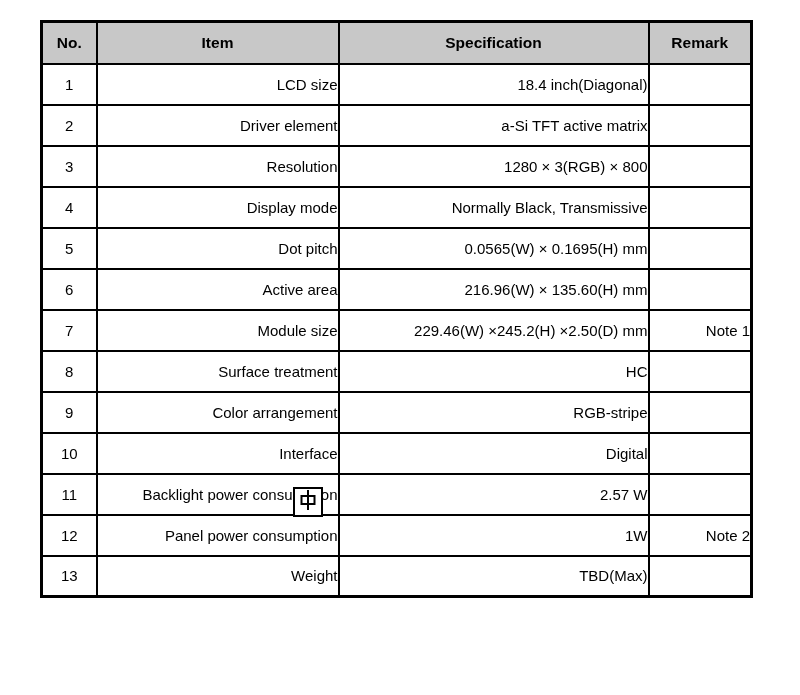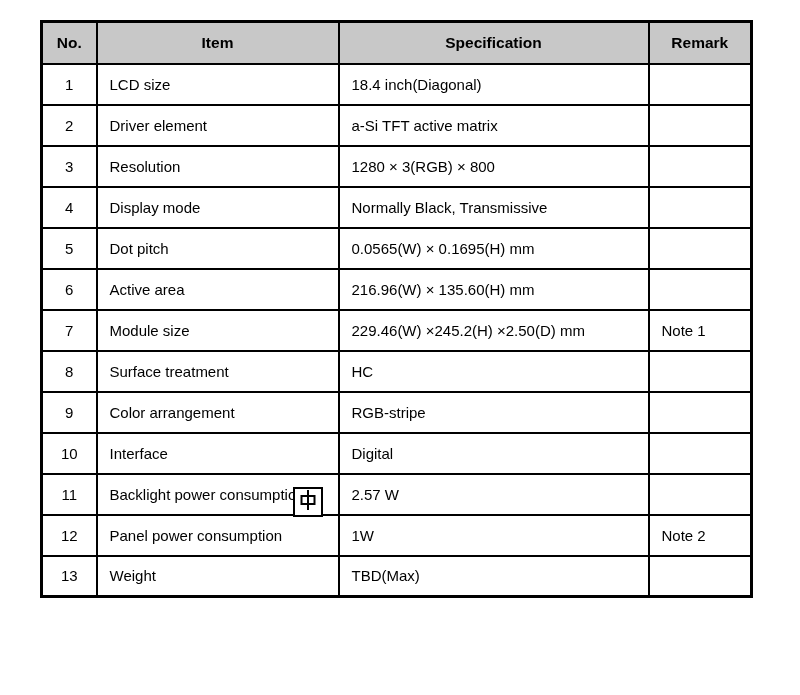--- a/index.html
+++ b/index.html
@@ -31,21 +31,21 @@
     background: #c8c8c8;
     font-weight: bold;
     font-size: 15.5px;
     text-align: center;
   }
   .col-no    { width: 55px;  }
   .col-item  { width: 242px; }
   .col-spec  { width: 310px; }
   .col-remark{ width: 103px; }
   td.c-no { text-align: center; }
-  td.c-item, td.c-spec, td.c-remark { text-align: left; padding-left: 12px; }
+  td.c-item, td.c-spec, td.c-remark { text-align: right; padding-left: 12px; }
   .notes {
     position: absolute;
     left: 80px; top: 606px;
     font-size: 15px;
     line-height: 20px;
   }
   .cursor-box {
     position: absolute;
     left: 293px; top: 487px;
     width: 30px; height: 30px;

